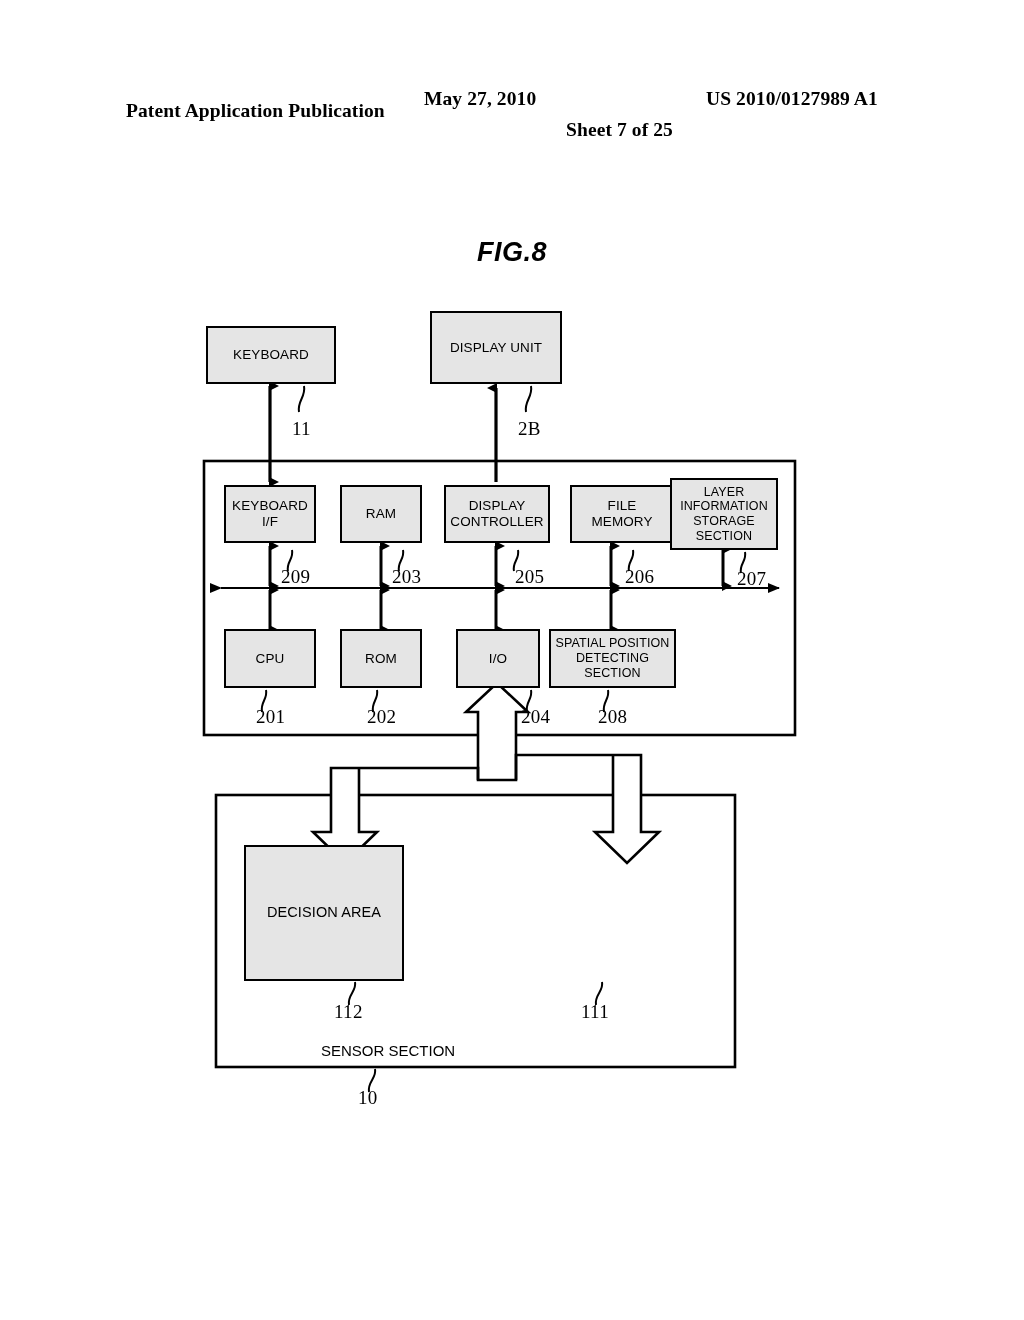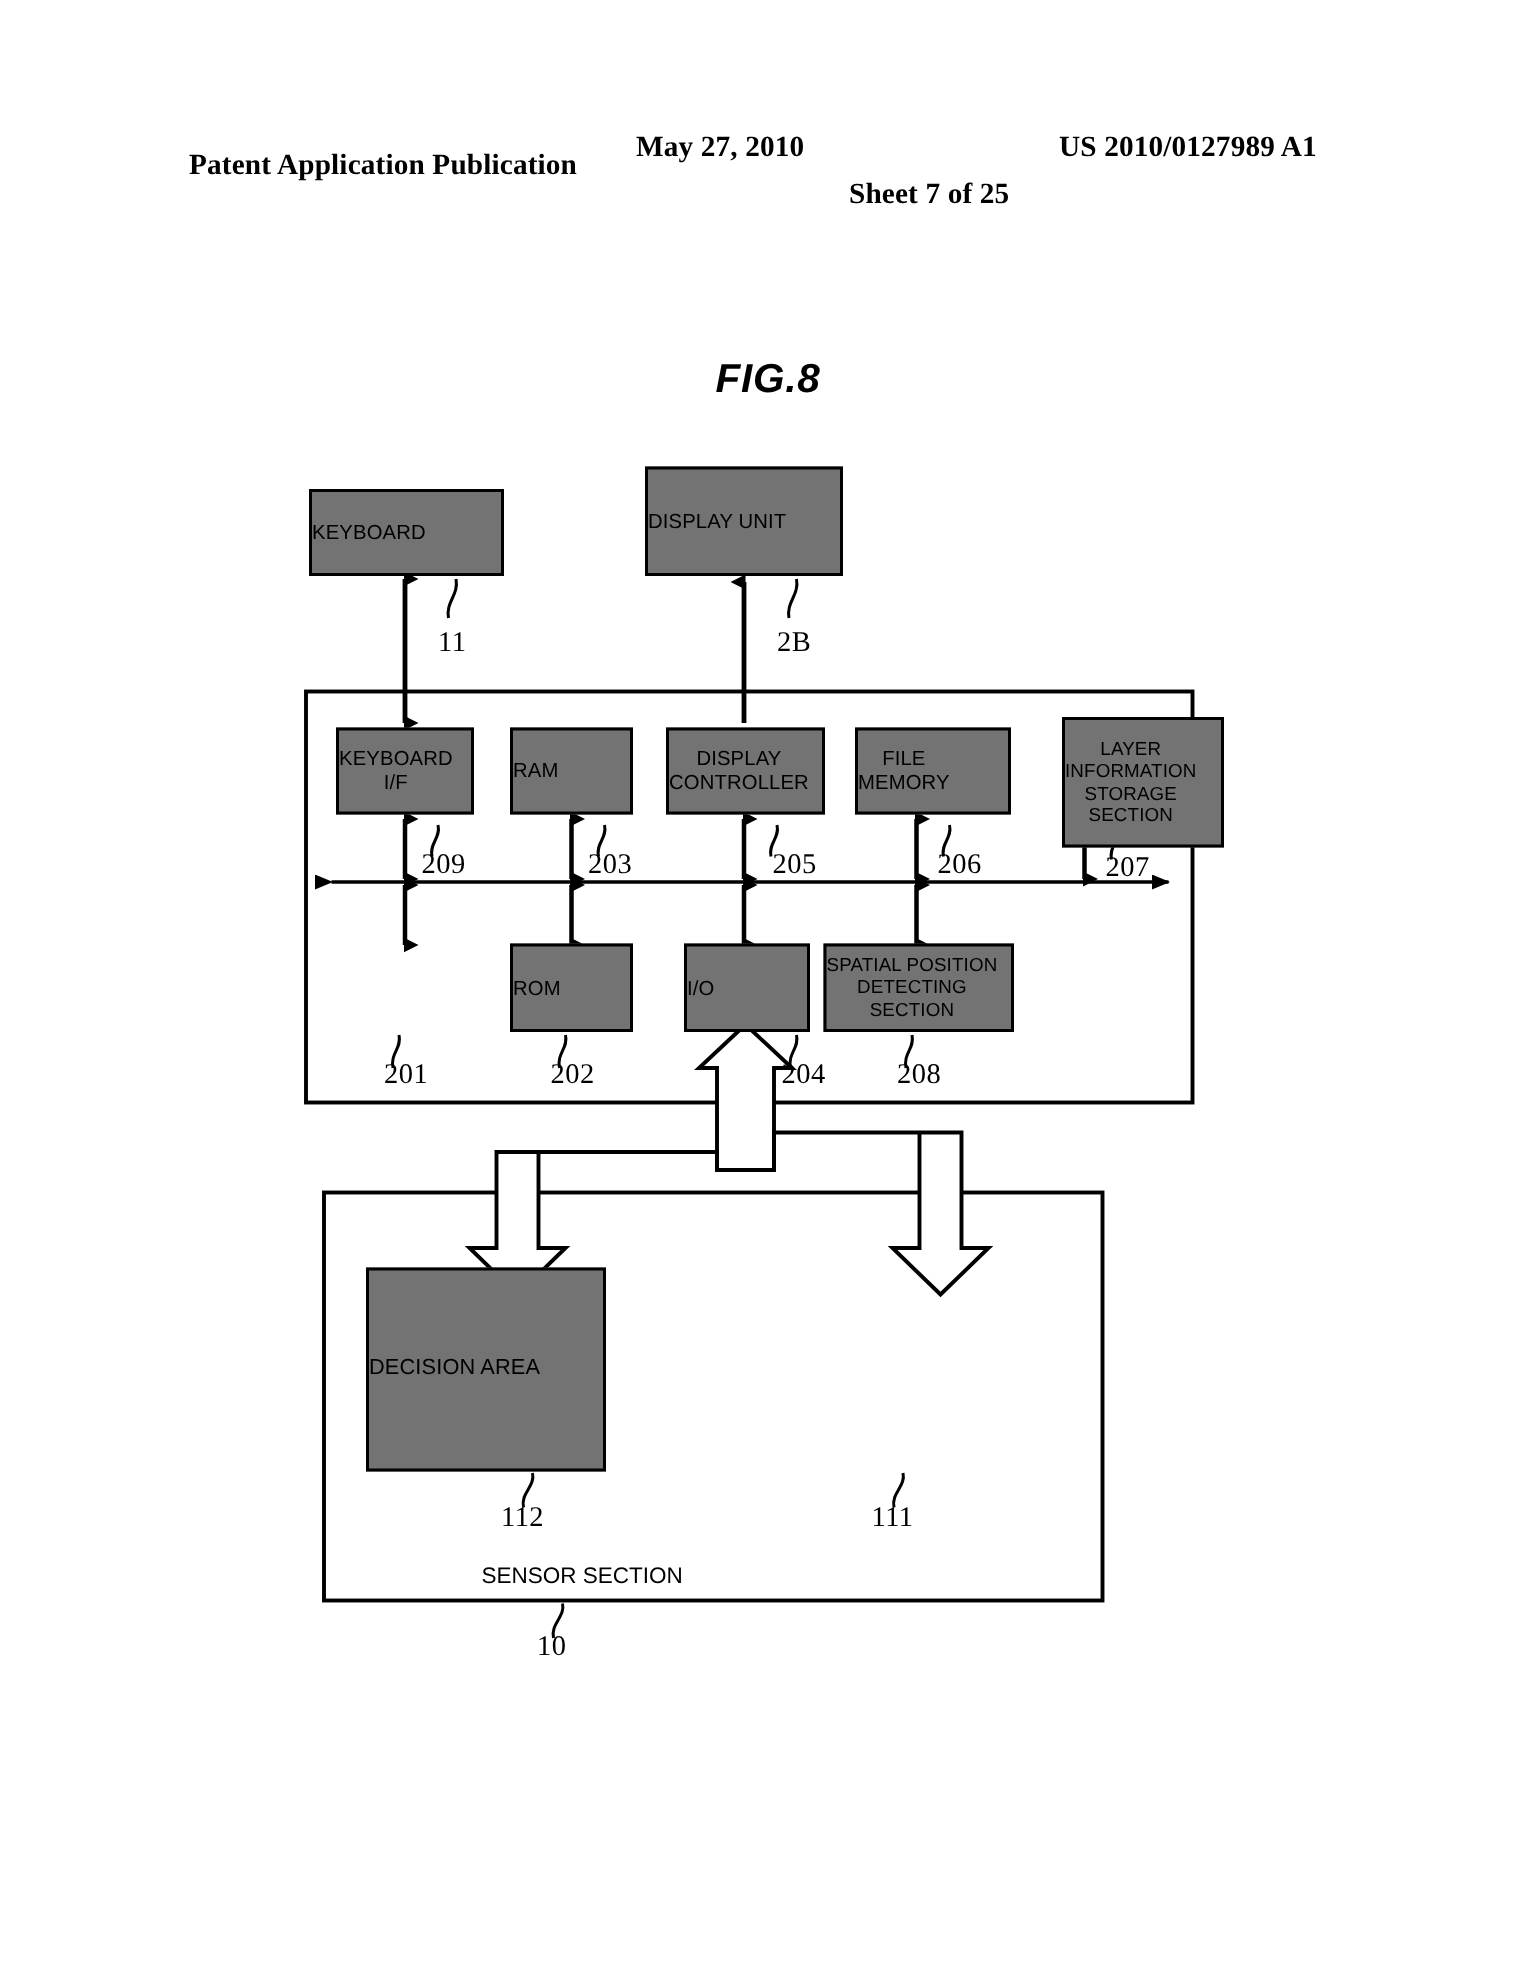--- a/index.html
+++ b/index.html
@@ -50,23 +50,24 @@
     font-weight: bold;
     font-size: 27px;
     letter-spacing: 0.5px;
   }
 
   
   .box {
     position: absolute;
     box-sizing: border-box;
     border: 2.5px solid #000;
-    background: #737373;
+    background: #e5e5e5;
     display: flex;
     align-items: center;
+    justify-content: center;
     text-align: center;
     font-size: 13.5px;
     line-height: 1.18;
     letter-spacing: 0.1px;
   }
   .box.thin { border-width: 2px; }
   .box-label { display: block; white-space: pre-line; }
 
   
   .refnum {
@@ -191,27 +192,30 @@
     <span class="box-label">RAM</span>
   </div>
   <div class="box" style="left:444px; top:485px; width:106px; height:58px;">
     <span class="box-label">DISPLAY
 CONTROLLER</span>
   </div>
   <div class="box" style="left:570px; top:485px; width:104px; height:58px;">
     <span class="box-label">FILE
 MEMORY</span>
   </div>
-  <div class="box thin" style="left:708px; top:478px; width:108px; height:87px; font-size:12.5px;">
+  <div class="box thin" style="left:670px; top:478px; width:108px; height:72px; font-size:12.5px;">
     <span class="box-label">LAYER
 INFORMATION
 STORAGE
 SECTION</span>
   </div>
 
+  <div class="box" style="left:224px; top:629px; width:92px; height:59px;">
+    <span class="box-label">CPU</span>
+  </div>
   <div class="box" style="left:340px; top:629px; width:82px; height:59px;">
     <span class="box-label">ROM</span>
   </div>
   <div class="box" style="left:456px; top:629px; width:84px; height:59px;">
     <span class="box-label">I/O</span>
   </div>
   <div class="box thin" style="left:549px; top:629px; width:127px; height:59px; font-size:12.5px;">
     <span class="box-label">SPATIAL POSITION
 DETECTING
 SECTION</span>

